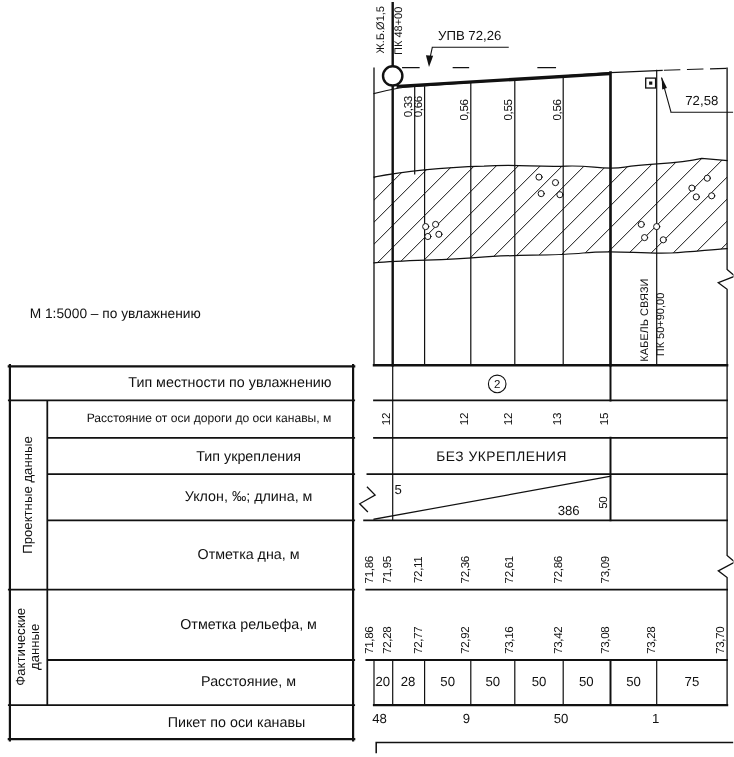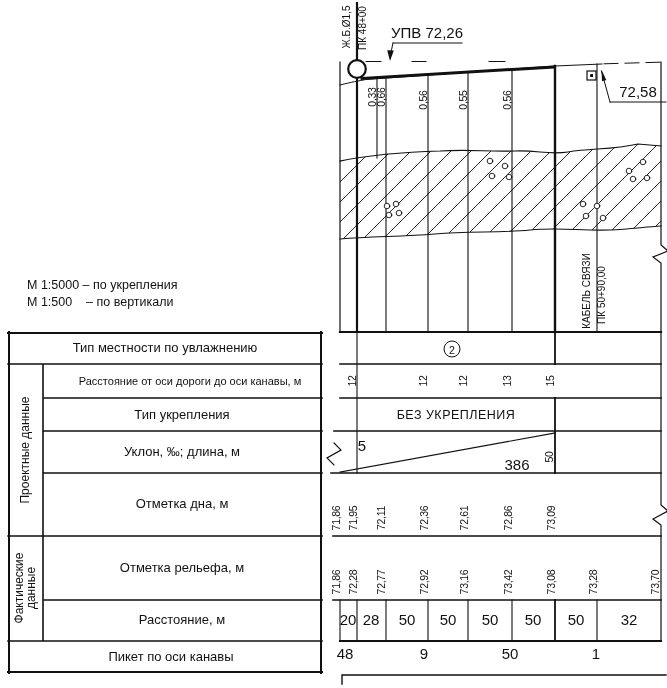--- a/index.html
+++ b/index.html
@@ -3,23 +3,23 @@
 <meta charset="utf-8">
 <style>
   html,body{margin:0;padding:0;background:#fff;}
   #sheet{position:relative;width:667px;height:688px;background:#fff;overflow:hidden;
          font-family:"Liberation Sans",sans-serif;color:#111;}
   #linework{position:absolute;left:0;top:0;}
   .ct{position:absolute;transform:translate(-50%,-50%);white-space:pre;line-height:1.1;}
   .lt{position:absolute;white-space:pre;line-height:1.1;}
   .vt{position:absolute;transform-origin:0 0;transform:rotate(-90deg) translate(-50%,-50%);
       white-space:pre;line-height:1.0;}
-  .num{font-size:15px;text-align:center;}
+  .num{font-size:12px;text-align:center;}
   .vnum{font-size:10.5px;letter-spacing:-0.3px;}
-  .lbl{font-size:13px;}
+  .lbl{font-size:13px;margin-left:44px;}
   .circ{position:absolute;transform:translate(-50%,-50%);width:15px;height:15px;
         border:1.3px solid #111;border-radius:50%;display:flex;align-items:center;
         justify-content:center;font-size:10.5px;background:#fff;}
 </style>
 </head>
 <body>
 
 <div id="sheet">
 
   <svg id="linework" width="667" height="688" viewBox="0 0 667 688">
@@ -116,22 +116,21 @@
   <div class="ct num" style="left:638px;top:92px">72,58</div>
   <div class="vt" style="left:587px;top:291px;font-size:10px">КАБЕЛЬ СВЯЗИ</div>
   <div class="vt" style="left:602px;top:295px;font-size:10px">ПК 50+90,00</div>
 
   <div class="vt vnum" style="left:372px;top:97px">0,33</div>
   <div class="vt vnum" style="left:381px;top:97px">0,66</div>
   <div class="vt vnum" style="left:423px;top:100px">0,56</div>
   <div class="vt vnum" style="left:463px;top:100px">0,55</div>
   <div class="vt vnum" style="left:507px;top:100px">0,56</div>
 
-  <div class="lt" style="left:27px;top:279px;font-size:12.5px">М 1:5000 – по укрепления</div>
-  <div class="lt" style="left:27px;top:296px;font-size:12.5px">М 1:500    – по вертикали</div>
+  <div class="lt" style="left:27px;top:279px;font-size:12.5px">М 1:5000 – по увлажнению</div>
 
   <div class="ct lbl" style="left:165px;top:348px">Тип местности по увлажнению</div>
   <div class="ct" style="left:190px;top:381px;font-size:11px">Расстояние от оси дороги до оси канавы, м</div>
   <div class="ct lbl" style="left:182px;top:415px">Тип укрепления</div>
   <div class="ct lbl" style="left:182px;top:452px">Уклон, ‰; длина, м</div>
   <div class="ct lbl" style="left:182px;top:504px">Отметка дна, м</div>
   <div class="ct lbl" style="left:182px;top:568px">Отметка рельефа, м</div>
   <div class="ct lbl" style="left:182px;top:620px">Расстояние, м</div>
   <div class="ct lbl" style="left:171px;top:657px">Пикет по оси канавы</div>
   <div class="vt" style="left:25px;top:450px;font-size:12px">Проектные данные</div>
@@ -170,20 +169,20 @@
   <div class="vt vnum" style="left:593px;top:582px">73,28</div>
   <div class="vt vnum" style="left:655px;top:582px">73,70</div>
 
   <div class="ct num" style="left:348px;top:620px">20</div>
   <div class="ct num" style="left:371px;top:620px">28</div>
   <div class="ct num" style="left:407px;top:620px">50</div>
   <div class="ct num" style="left:448px;top:620px">50</div>
   <div class="ct num" style="left:490px;top:620px">50</div>
   <div class="ct num" style="left:533px;top:620px">50</div>
   <div class="ct num" style="left:576px;top:620px">50</div>
-  <div class="ct num" style="left:629px;top:620px">32</div>
+  <div class="ct num" style="left:629px;top:620px">75</div>
 
   <div class="ct num" style="left:345px;top:654px">48</div>
   <div class="ct num" style="left:424px;top:654px">9</div>
   <div class="ct num" style="left:510px;top:654px">50</div>
   <div class="ct num" style="left:596px;top:654px">1</div>
 
 </div>
 
 </body></html>

